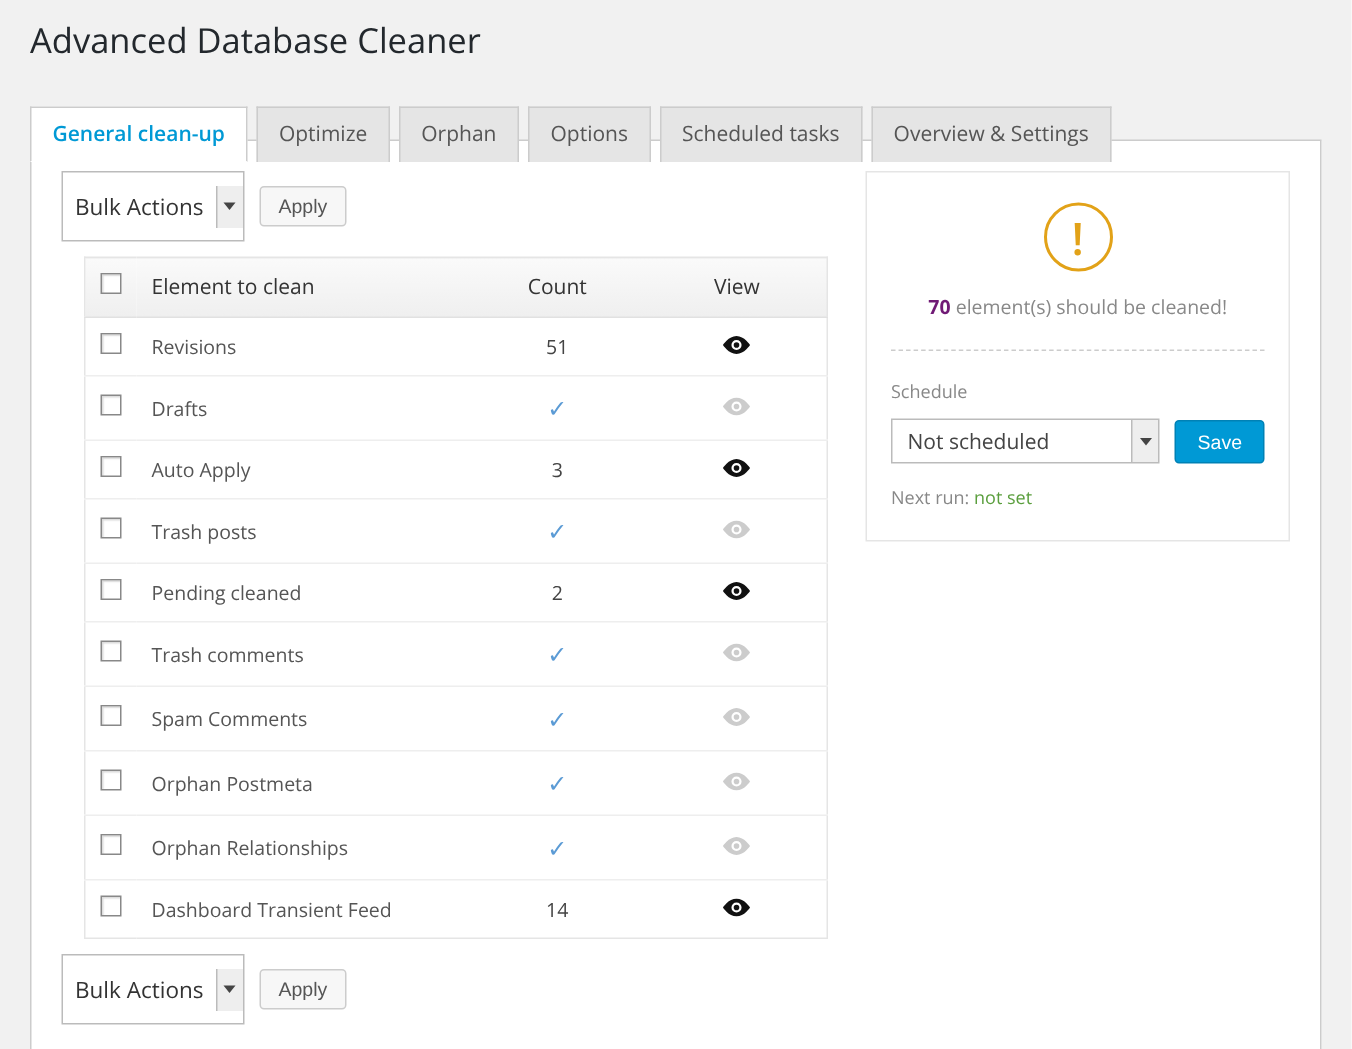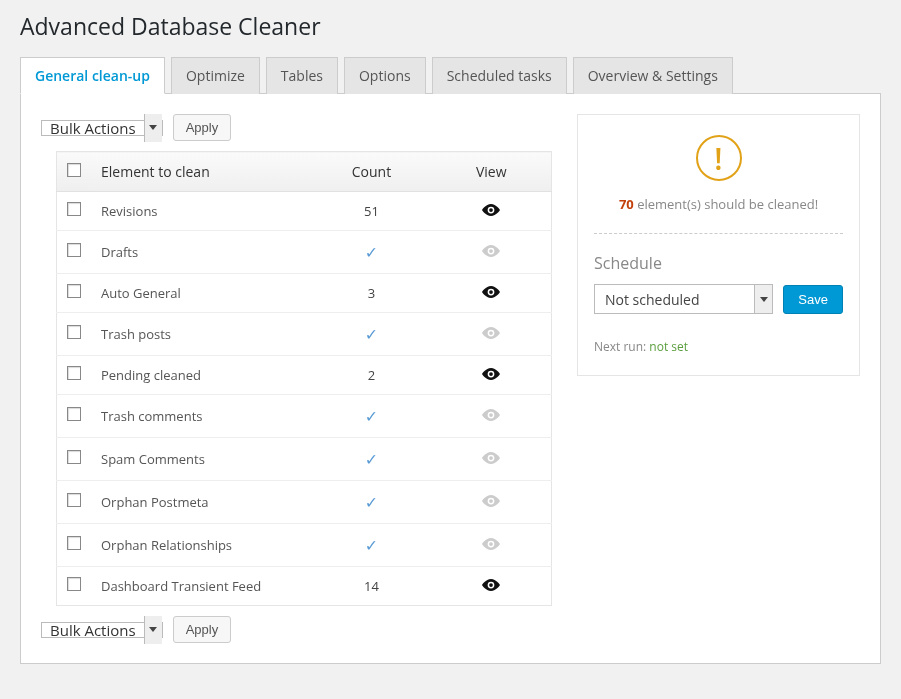--- a/index.html
+++ b/index.html
@@ -26,21 +26,21 @@
   }
   .tab {
     padding: 8px 14px;
     background: #e5e5e5;
     border: 1px solid #ccc;
     border-bottom: none;
     margin-right: 6px;
     color: #555;
     font-size: 14px;
     position: relative;
-    top: 1px;
+    top: 15px;
     cursor: pointer;
   }
   .tab.active {
     background: #fff;
     border-bottom: 1px solid #fff;
     color: #0099d5;
     font-weight: 600;
   }
   .panel {
     background: #fff;
@@ -52,21 +52,21 @@
   }
   .left-col { flex: 0 0 496px; }
   .right-col { flex: 1; }
 
   .bulk-row { display:flex; align-items:center; gap:10px; margin-bottom: 10px; }
   .select-wrap {
     display:inline-flex;
     align-items:center;
     border:1px solid #bbb;
     background:#fff;
-    height:16px;
+    height:47px;
   }
   .select-wrap span.sel-text {
     padding: 0 8px;
     font-size:15px;
     color:#333;
   }
   .select-btn {
     width:18px;
     height:28px;
     border-left:1px solid #bbb;
@@ -131,51 +131,51 @@
     border:1px solid #e5e5e5;
     padding:20px 16px;
   }
   .warn-circle{
     width:46px;height:46px;border:2px solid #e2a218;border-radius:50%;
     display:flex;align-items:center;justify-content:center;
     margin:0 auto 14px auto;
     color:#e2a218;font-size:30px;font-weight:600;
   }
   .info-text{ text-align:center;color:#888;font-size:13px;margin-bottom:20px;}
-  .info-text strong{color:#c2410c;text-align:center;}
+  .info-text strong{color:#701a75;text-align:center;}
   .dashed-sep{ border-top:1px dashed #ccc;margin:18px 0;}
-  .schedule-label{ color:#888;font-size:16px;margin-bottom:10px;}
+  .schedule-label{ color:#888;font-size:12px;margin-bottom:10px;}
   .schedule-row{ display:flex; gap:10px;align-items:center;}
   .sched-select{
     flex:1;
     display:flex;align-items:center;justify-content:space-between;
     border:1px solid #bbb;background:#fff;height:30px;
   }
   .sched-select span.sel-text{ padding:0 10px;font-size:14px;color:#444;}
   .save-btn{
     background:#0099d5;color:#fff;border:1px solid #0081b5;
     padding:6px 14px;border-radius:3px;font-size:13px;cursor:pointer;
   }
-  .next-run{ margin-top:24px;color:#888;font-size:12px;}
+  .next-run{ margin-top:14px;color:#888;font-size:12px;}
   .next-run .val{ color:#5a9e3d;}
 
   .tri{
     width:0;height:0;border-left:4px solid transparent;border-right:4px solid transparent;
     border-top:5px solid #444;
   }
 </style>
 </head>
 <body>
 
 <h1 class="page-title">Advanced Database Cleaner</h1>
 
 <div class="tab-wrapper" id="tab-bar">
     <div class="tab active">General clean-up</div>
     <div class="tab">Optimize</div>
-    <div class="tab">Tables</div>
+    <div class="tab">Orphan</div>
     <div class="tab">Options</div>
     <div class="tab">Scheduled tasks</div>
     <div class="tab">Overview &amp; Settings</div>
   </div>
 
 <div class="panel">
   <div class="left-col">
 
     <div class="bulk-row">
       <div class="select-wrap">
@@ -208,21 +208,21 @@
           <tr>
             <td class="cb-cell"><span class="chk"></span></td>
             <td>Drafts</td>
             <td class="center count-cell"><span class="checkmark">✓</span></td>
             <td class="center view-cell"><span class="eye-inactive"><svg width="18" height="12" viewBox="0 0 24 16">
                   <path d="M12 0C5 0 0 8 0 8s5 8 12 8 12-8 12-8S19 0 12 0zm0 12.5A4.5 4.5 0 1 1 16.5 8 4.5 4.5 0 0 1 12 12.5zM12 5.5A2.5 2.5 0 1 0 14.5 8 2.5 2.5 0 0 0 12 5.5z"></path>
                 </svg></span></td>
           </tr>
           <tr>
             <td class="cb-cell"><span class="chk"></span></td>
-            <td>Auto General</td>
+            <td>Auto Apply</td>
             <td class="center count-cell"><span class="num">3</span></td>
             <td class="center view-cell"><span class="eye-active"><svg width="18" height="12" viewBox="0 0 24 16">
                   <path d="M12 0C5 0 0 8 0 8s5 8 12 8 12-8 12-8S19 0 12 0zm0 12.5A4.5 4.5 0 1 1 16.5 8 4.5 4.5 0 0 1 12 12.5zM12 5.5A2.5 2.5 0 1 0 14.5 8 2.5 2.5 0 0 0 12 5.5z"></path>
                 </svg></span></td>
           </tr>
           <tr>
             <td class="cb-cell"><span class="chk"></span></td>
             <td>Trash posts</td>
             <td class="center count-cell"><span class="checkmark">✓</span></td>
             <td class="center view-cell"><span class="eye-inactive"><svg width="18" height="12" viewBox="0 0 24 16">

